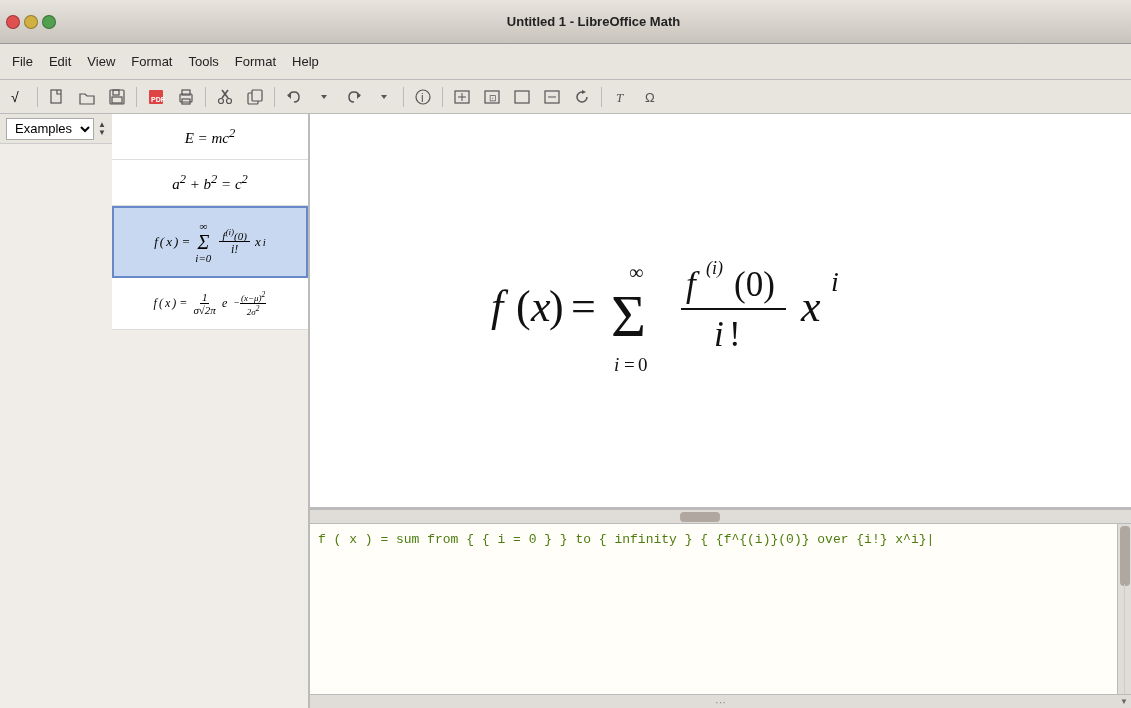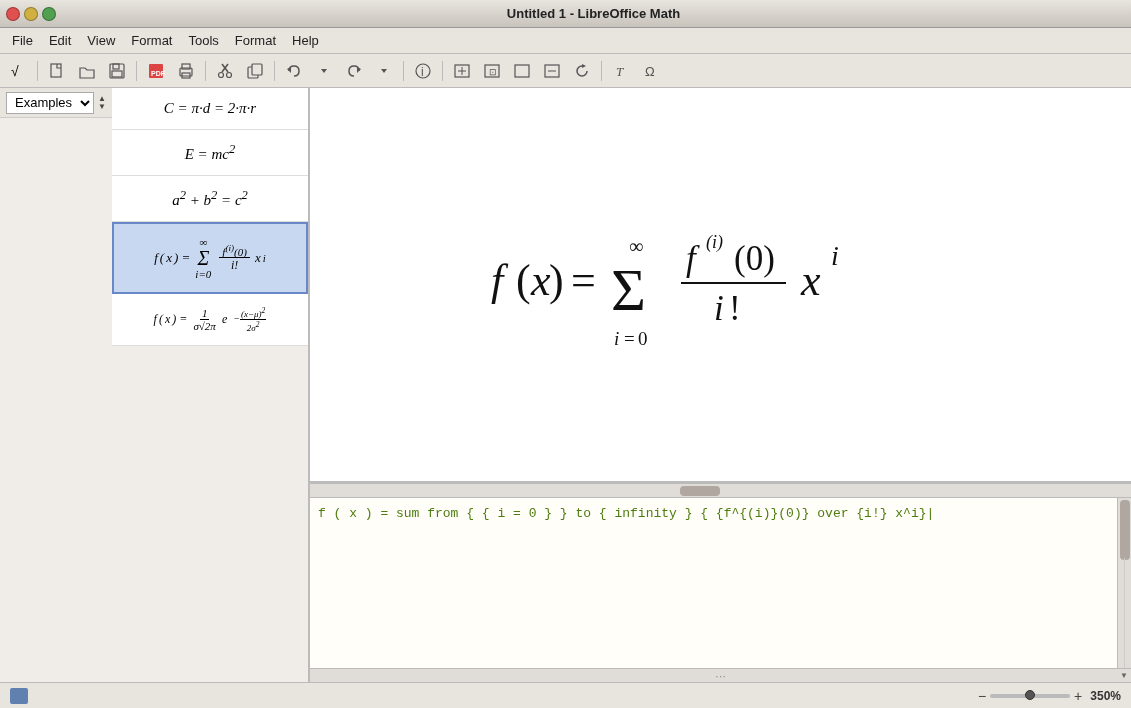--- a/index.html
+++ b/index.html
@@ -1,34 +1,34 @@
 <!DOCTYPE html>
 <html><head>
   <meta charset="utf-8">
   <style>
     * { box-sizing: border-box; margin: 0; padding: 0; }
     body { font-family: 'Liberation Sans', Arial, sans-serif; font-size: 13px; background: #d4d0c8; overflow: hidden; width: 1131px; height: 708px; }
 
     
     .titlebar {
-      display: flex; align-items: center; height: 28px;
+      display: flex; align-items: center; height: 44px;
       background: linear-gradient(to bottom, #e8e4de, #c8c4bc);
       border-bottom: 1px solid #999;
       padding: 0 6px; gap: 6px;
     }
     .titlebar-buttons { display: flex; gap: 4px; align-items: center; }
     .titlebar-btn { width: 14px; height: 14px; border-radius: 50%; border: 1px solid rgba(0,0,0,0.3); cursor: pointer; }
     .titlebar-btn.close { background: #e05050; }
     .titlebar-btn.minimize { background: #d0b040; }
     .titlebar-btn.maximize { background: #50a050; }
     .titlebar-title { flex: 1; text-align: center; font-size: 13px; font-weight: bold; color: #222; }
 
     
     .menubar {
-      display: flex; align-items: center; height: 26px;
+      display: flex; align-items: center; height: 36px;
       background: #e8e4de; border-bottom: 1px solid #bbb;
       padding: 0 4px;
     }
     .menubar-item {
       padding: 2px 8px; font-size: 13px; color: #222; cursor: pointer;
       border-radius: 3px;
     }
 
     
     .toolbar {
@@ -296,25 +296,20 @@
       <select>
         <option>Examples</option>
       </select>
       <div class="arrow-btn">
         <span>▲</span>
         <span>▼</span>
       </div>
     </div>
     <div class="sidebar-items">
 
-      <div class="sidebar-item">
-        <span style="font-family:'Times New Roman',serif; font-style:italic; font-size:15px;">
-          <i>C</i> = <i>π</i>·<i>d</i> = 2·<i>π</i>·<i>r</i>
-        </span>
-      </div>
 
       <div class="sidebar-item">
         <span style="font-family:'Times New Roman',serif; font-style:italic; font-size:15px;">
           <i>E</i> = <i>mc</i><sup>2</sup>
         </span>
       </div>
 
       <div class="sidebar-item">
         <span style="font-family:'Times New Roman',serif; font-style:italic; font-size:15px;">
           <i>a</i><sup>2</sup> + <i>b</i><sup>2</sup> = <i>c</i><sup>2</sup>

